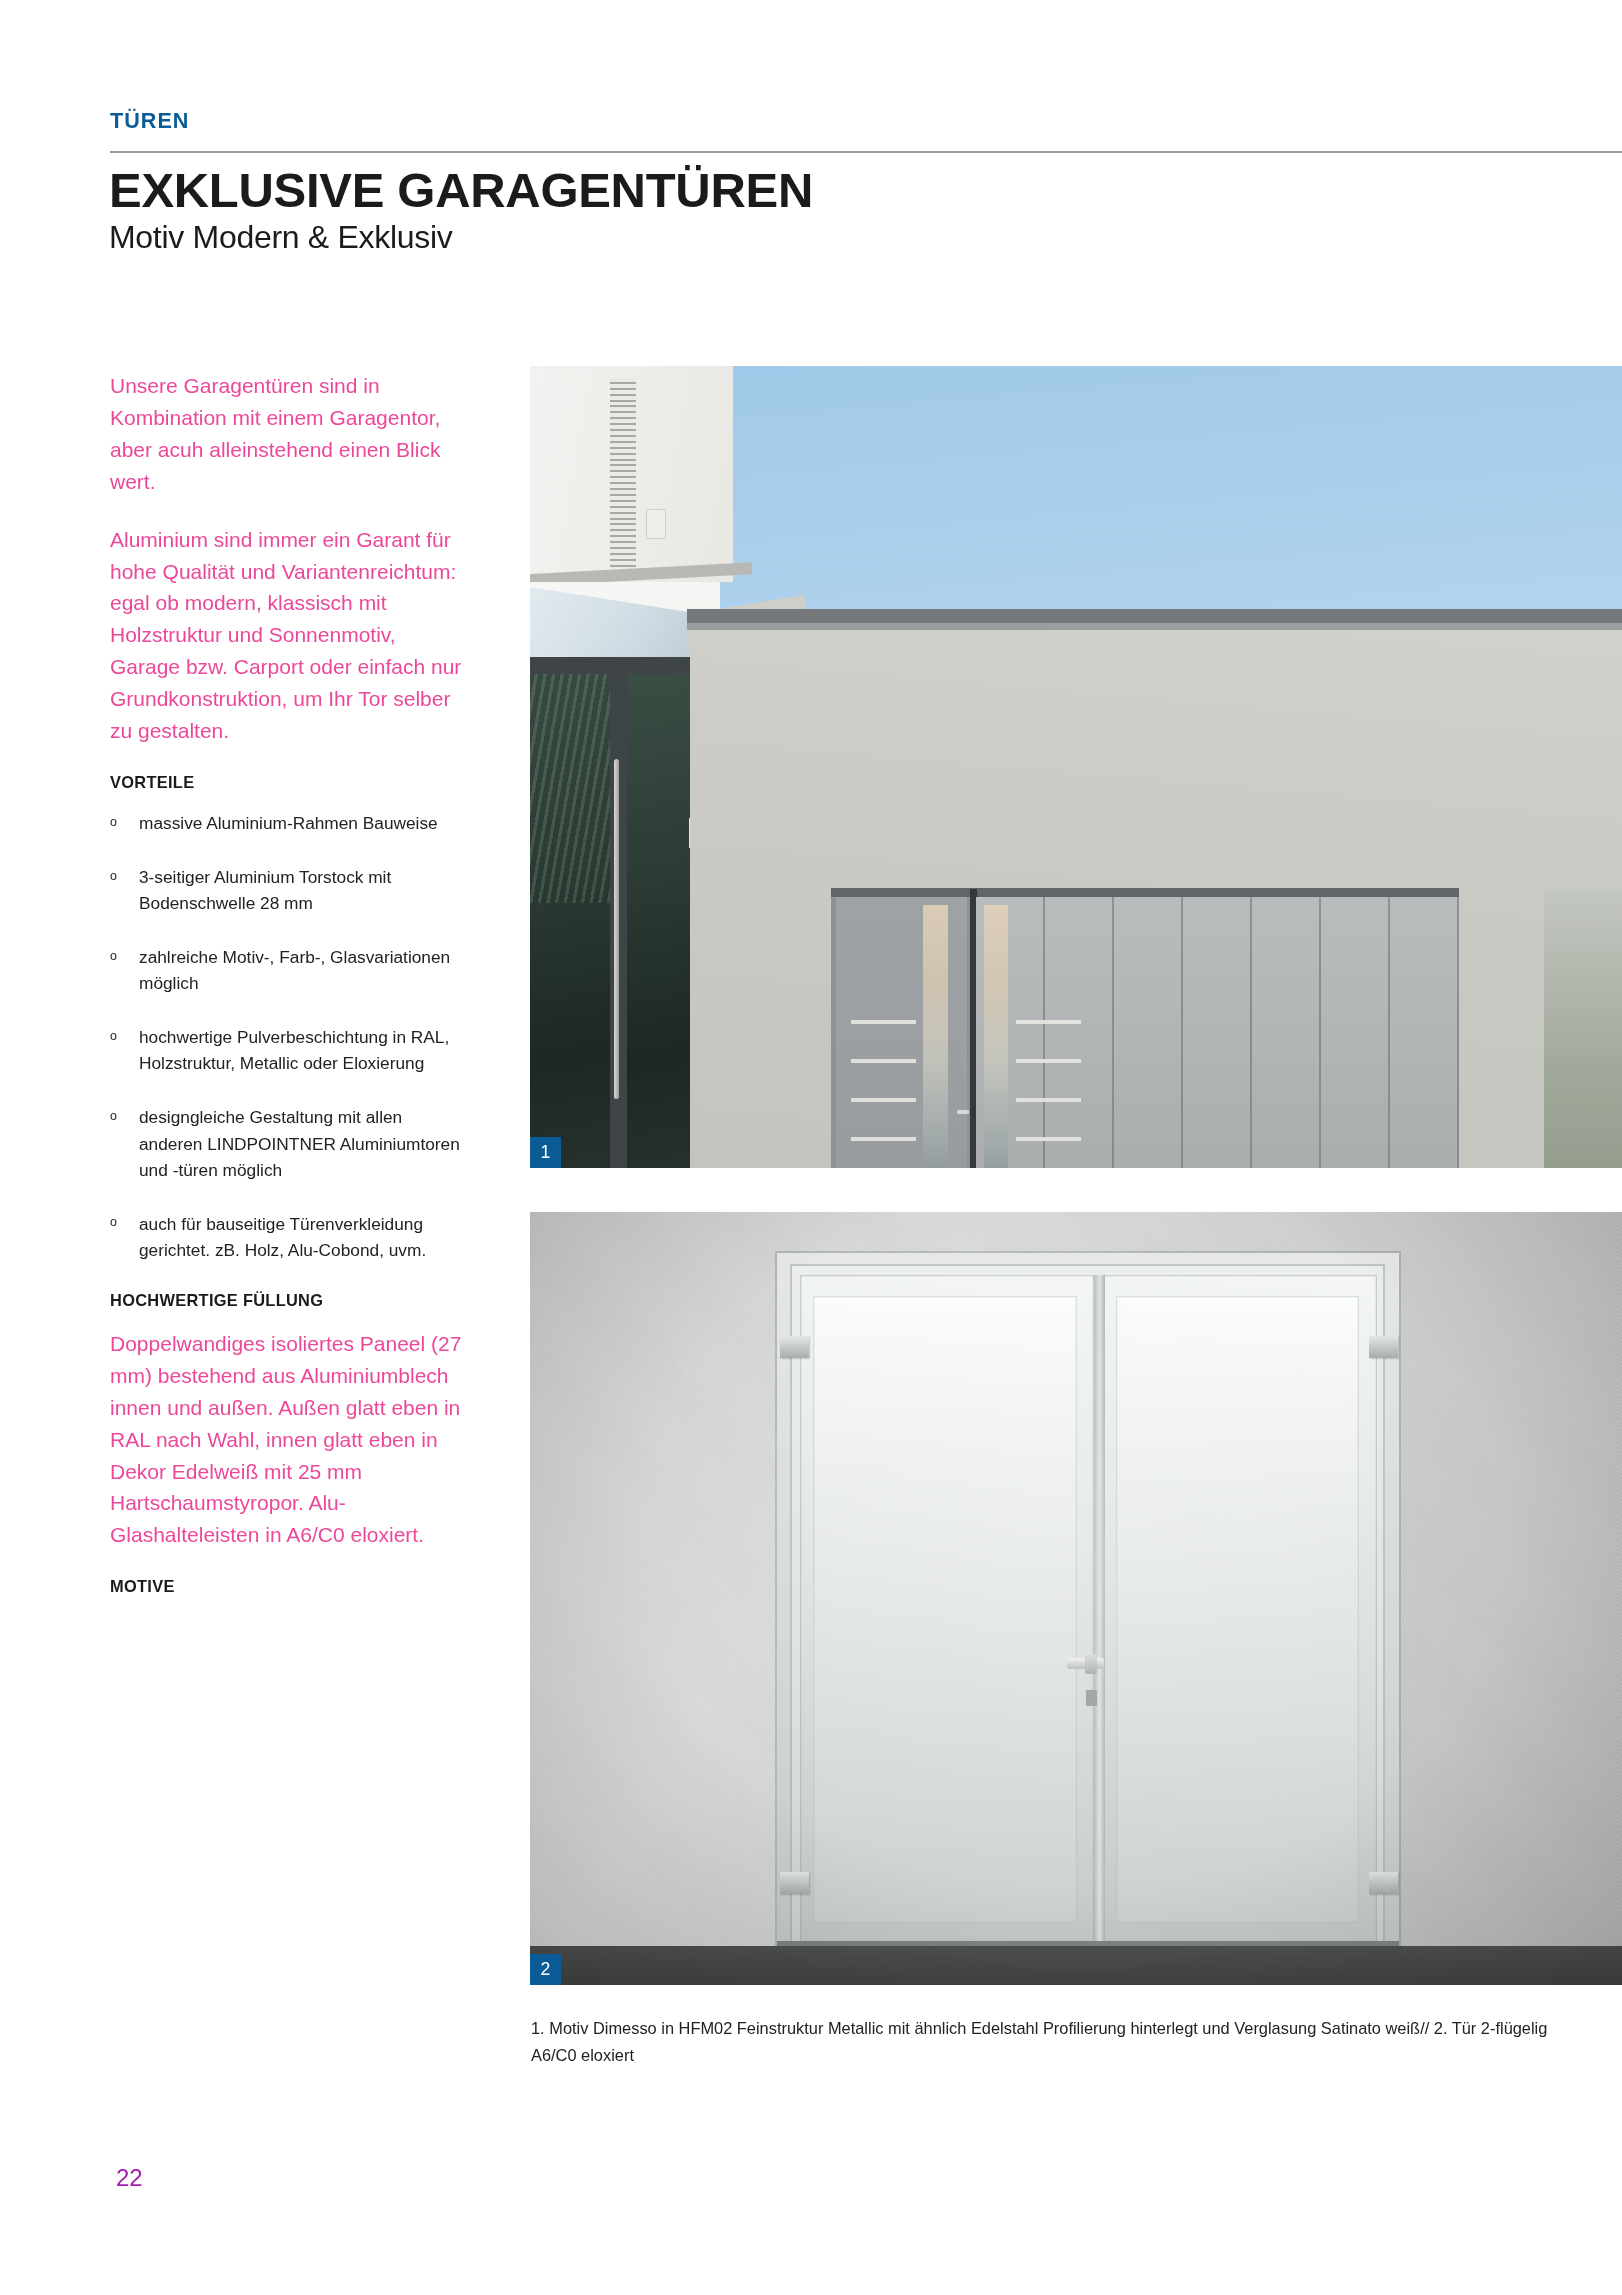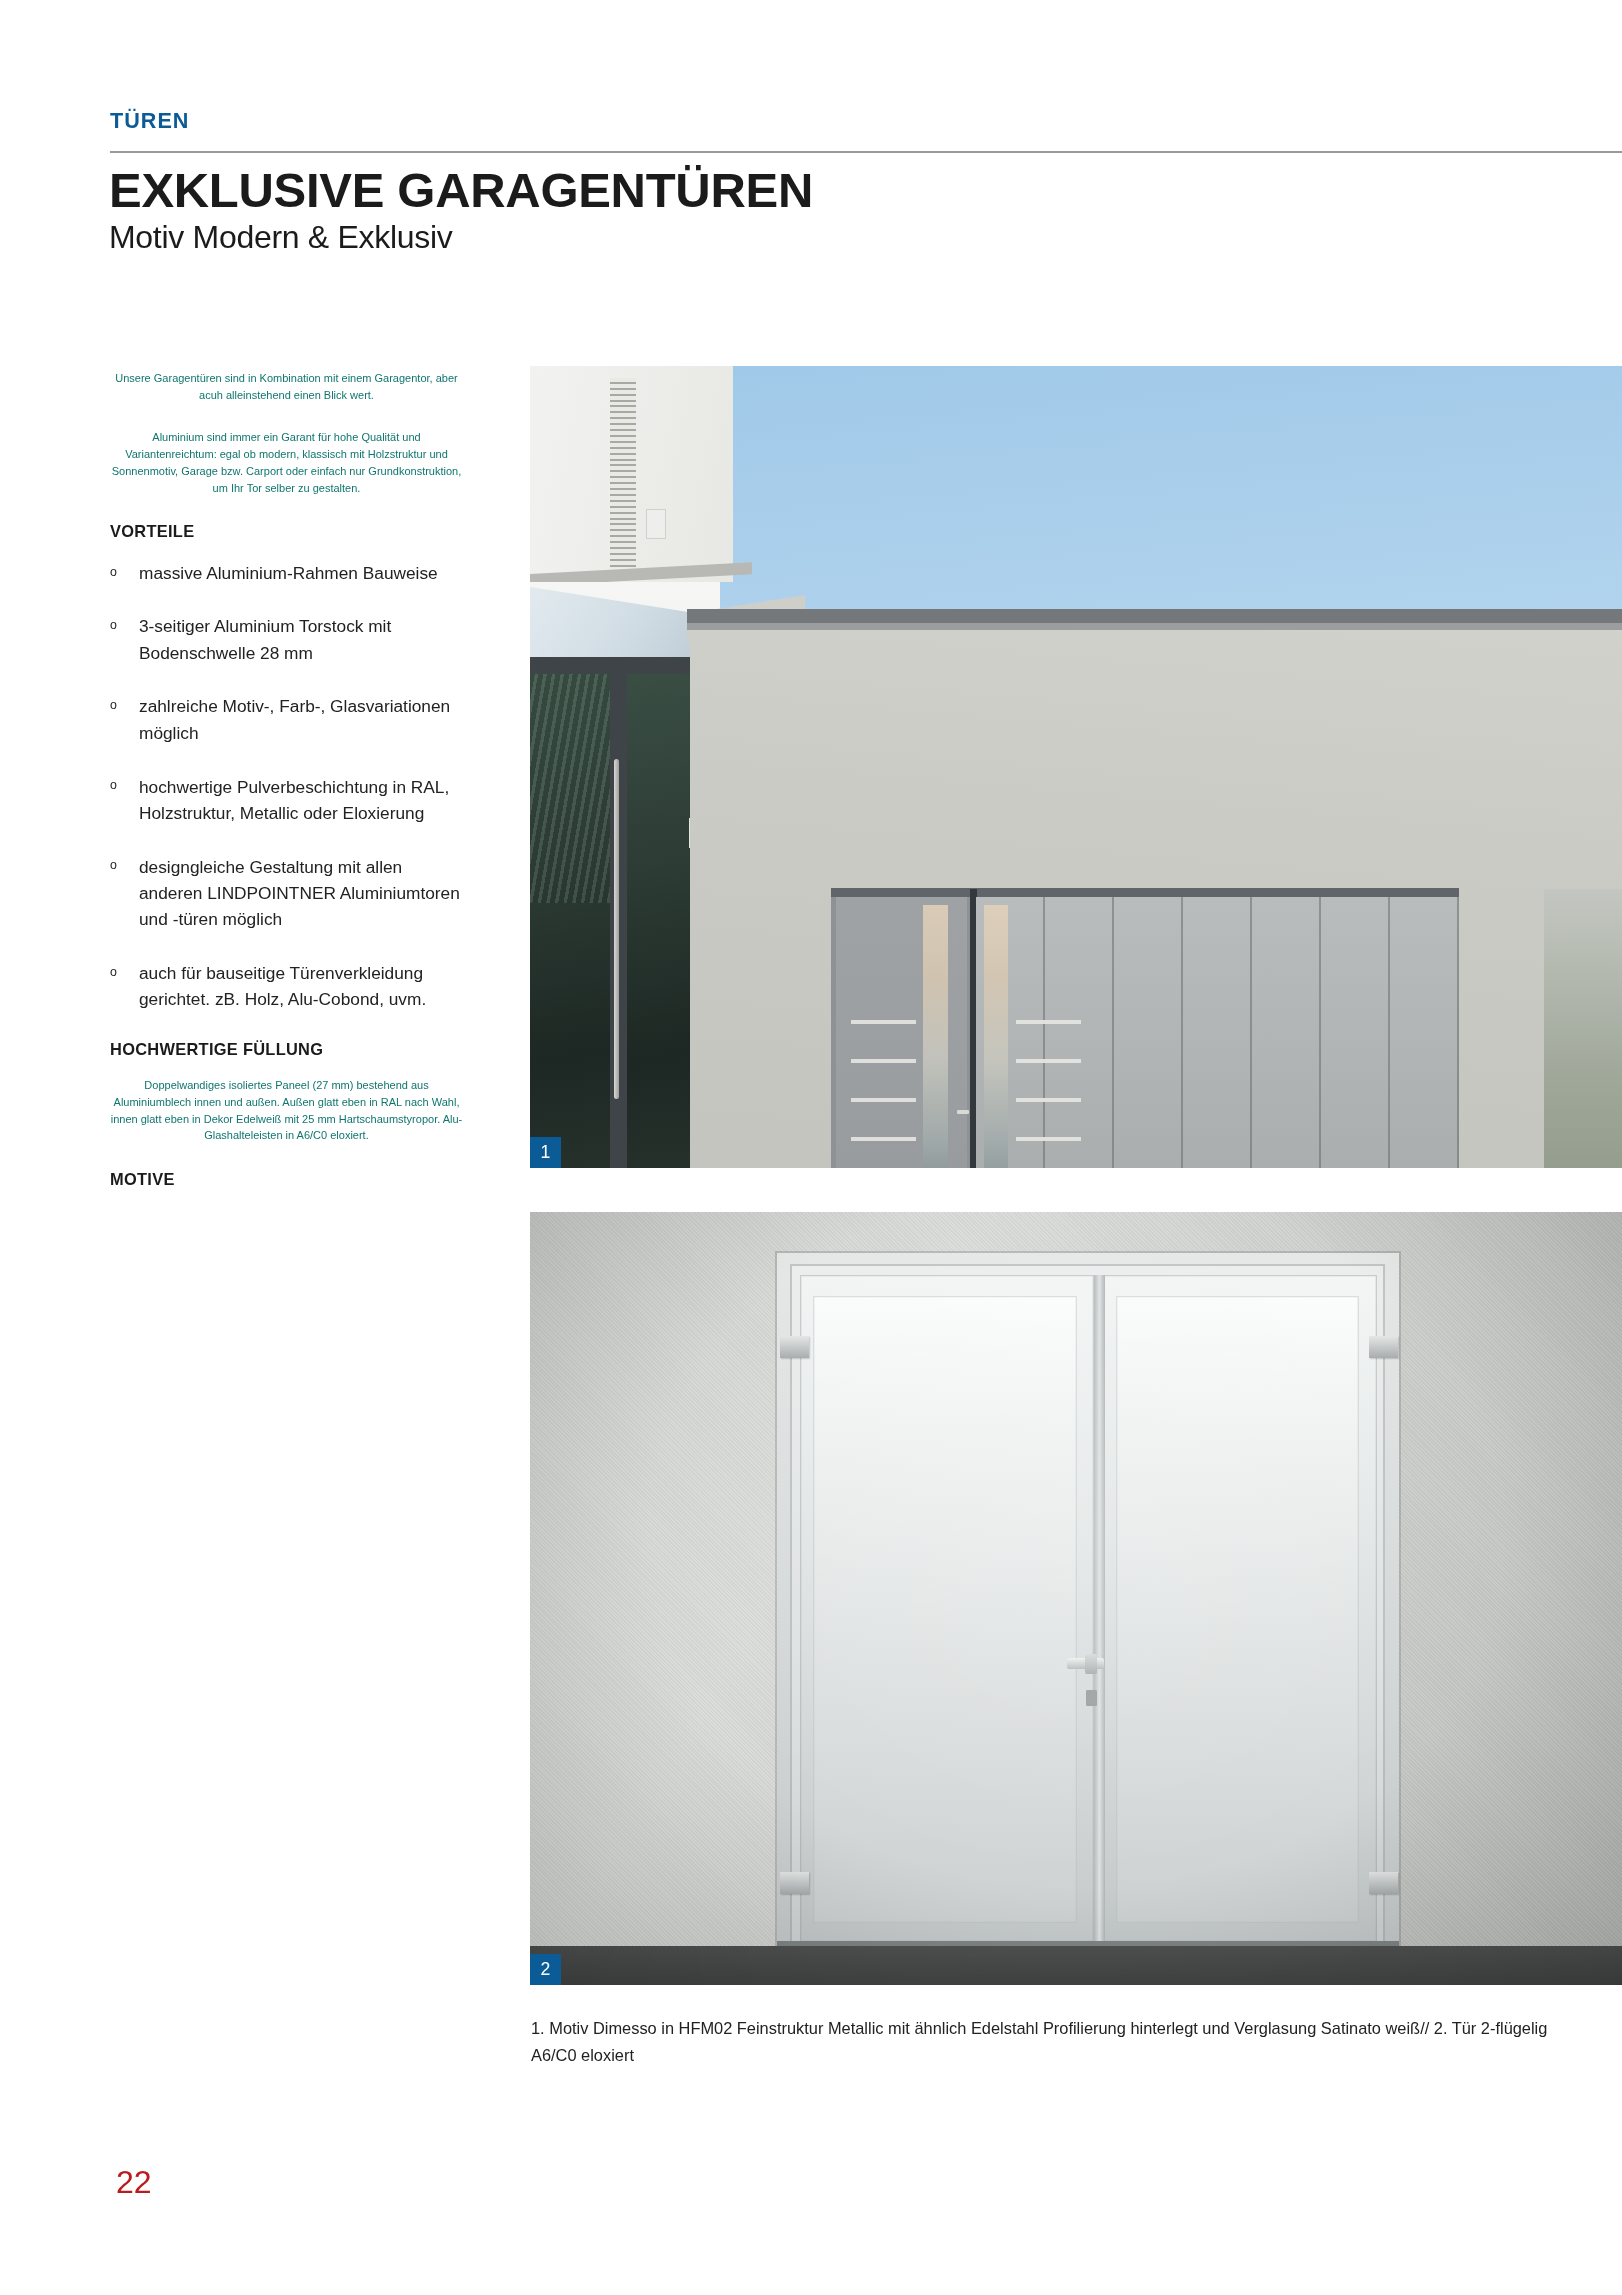--- a/index.html
+++ b/index.html
@@ -63,26 +63,25 @@
   }
 
   
   .col-left {
     position: absolute;
     left: 110px;
     top: 370px;
     width: 353px;
   }
   .para {
-    font-size: 11px;
+    font-size: 21px;
     line-height: 1.52;
-    color: #0f766e;
+    color: #ec4899;
     margin: 0 0 26px 0;
     font-weight: 400;
-    text-align: center;
   }
   .para.tight { margin-bottom: 0; }
   .sec-head {
     font-size: 16.4px;
     font-weight: 700;
     letter-spacing: 0.3px;
     color: #1b1b1b;
     margin: 0 0 18.3px 0;
   }
   .bullets { margin: 0; padding: 0; list-style: none; }
@@ -99,22 +98,22 @@
     left: 0;
     top: 5.9px;
     font-size: 12.4px;
     color: #222222;
     line-height: 1;
   }
   .page-num {
     position: absolute;
     left: 116px;
     top: 2166px;
-    font-size: 32px;
-    color: #b91c1c;
+    font-size: 24px;
+    color: #a21caf;
     font-weight: 400;
     line-height: 1;
   }
 
   
   .photo {
     position: absolute;
     overflow: hidden;
     background: #cfcfcf;
   }

